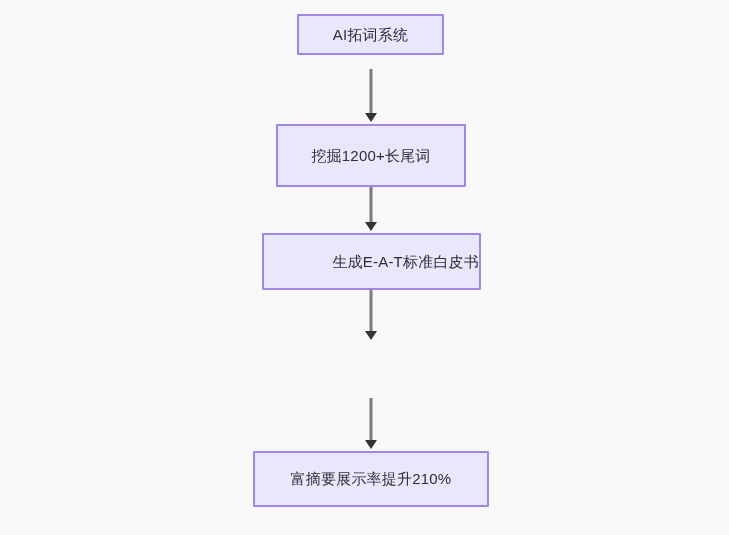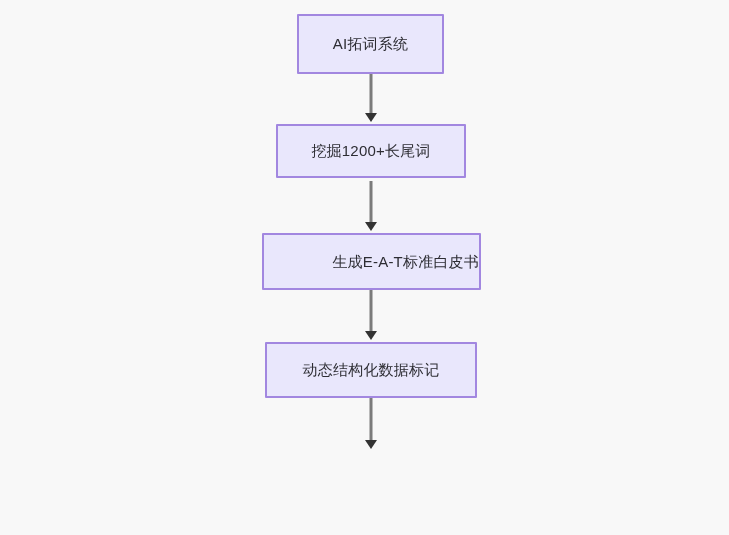--- a/index.html
+++ b/index.html
@@ -62,30 +62,30 @@
 
   <div class="connector" style="left:371px; top:181px; height:43px;"></div>
   <div class="arrowhead" style="left:371px; top:222px;"></div>
 
   <div class="connector" style="left:371px; top:290px; height:43px;"></div>
   <div class="arrowhead" style="left:371px; top:331px;"></div>
 
   <div class="connector" style="left:371px; top:398px; height:44px;"></div>
   <div class="arrowhead" style="left:371px; top:440px;"></div>
 
-  <div class="node" style="left:297px; top:14px; width:147px; height:60px;">
+  <div class="node" style="left:297px; top:14px; width:147px; height:41px;">
     <span class="node-label">AI拓词系统</span>
   </div>
 
-  <div class="node" style="left:276px; top:124px; width:190px; height:54px;">
+  <div class="node" style="left:276px; top:124px; width:190px; height:63px;">
     <span class="node-label">挖掘1200+长尾词</span>
   </div>
 
   <div class="node" style="left:262px; top:233px; width:219px; height:57px;justify-content:flex-end;">
     <span class="node-label">生成E-A-T标准白皮书</span>
   </div>
 
-  <div class="node" style="left:265px; top:342px; width:212px; height:56px;">
-    <span class="node-label">动态结构化数据标记</span>
+
+  <div class="node" style="left:253px; top:451px; width:236px; height:56px;">
+    <span class="node-label">富摘要展示率提升210%</span>
   </div>
-
 
 </div>
 
 </body></html>

